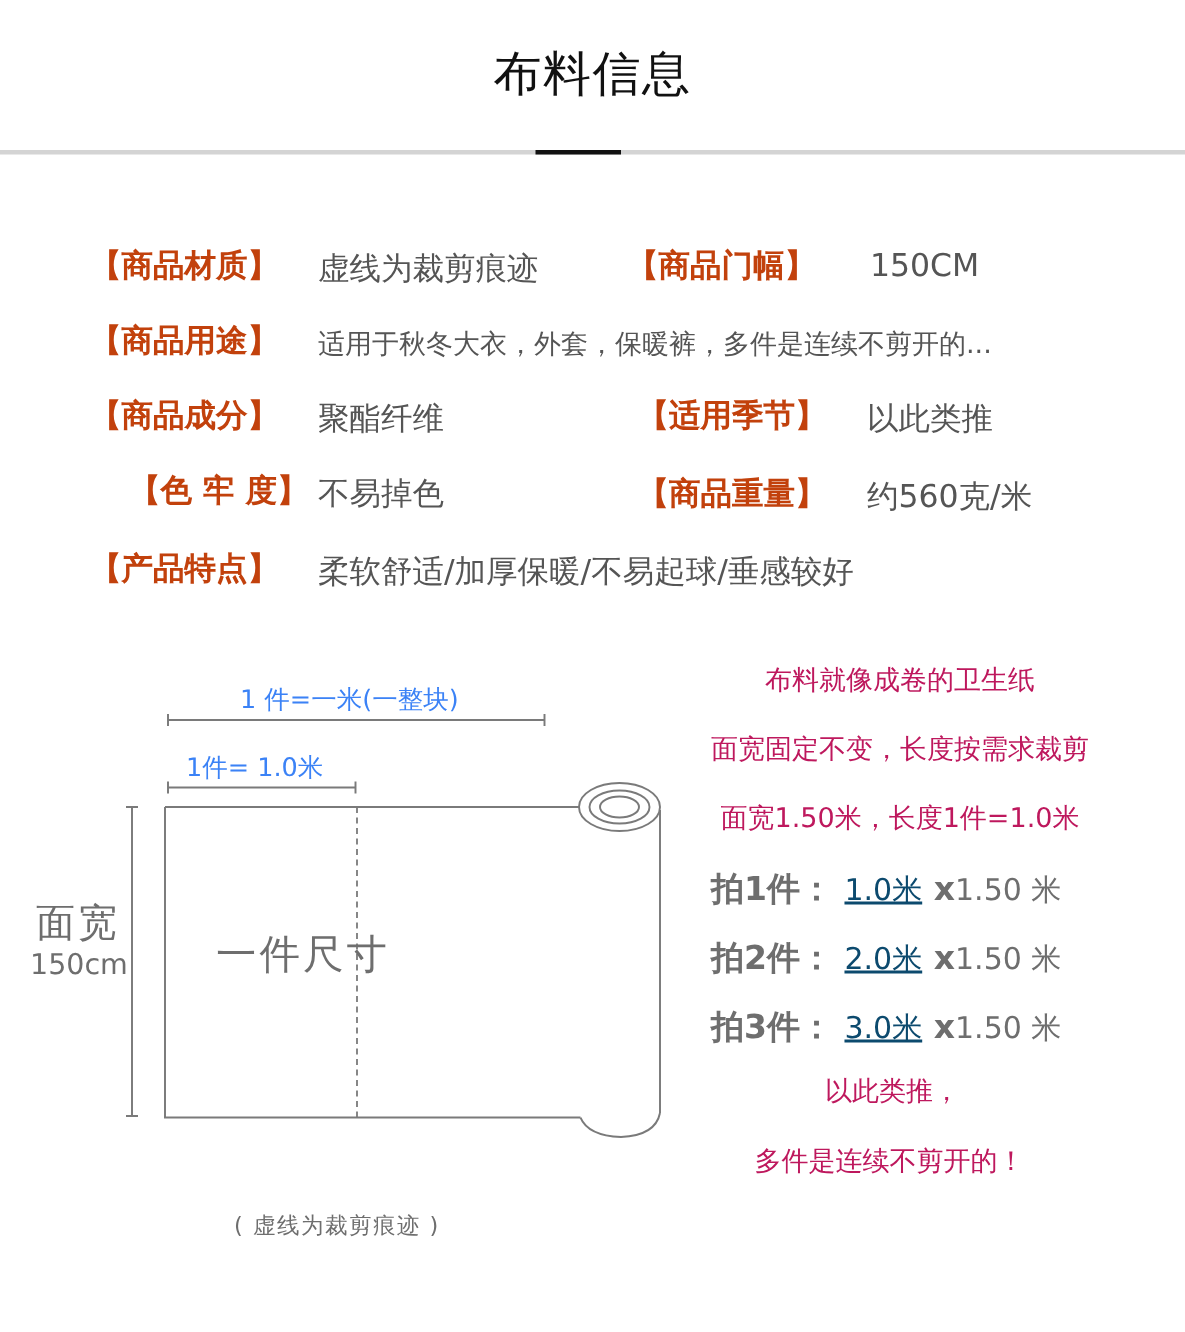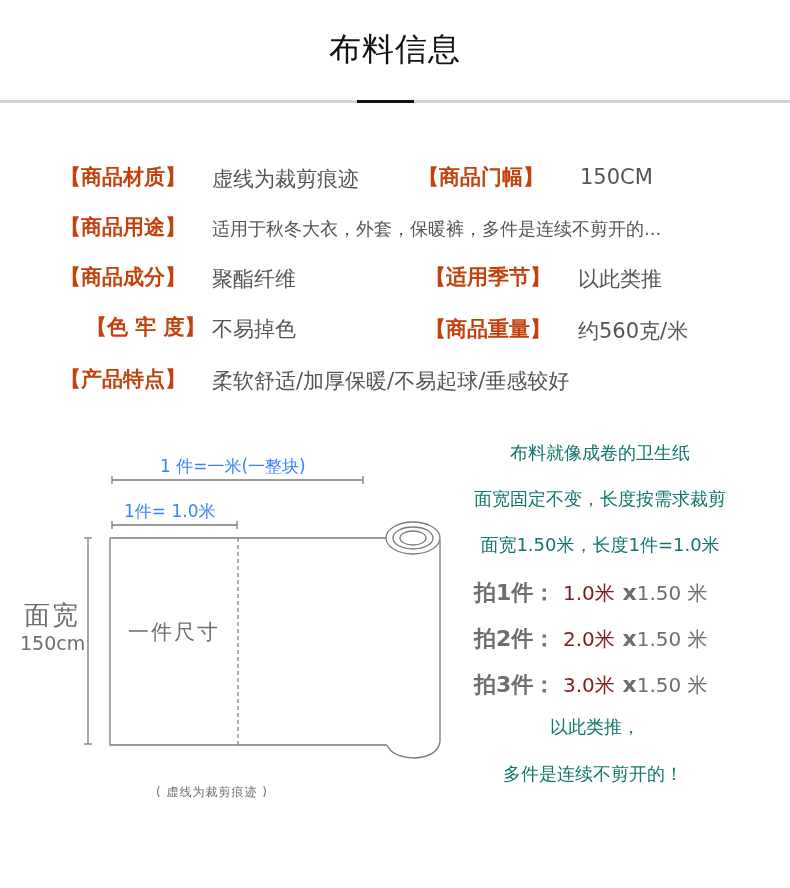--- a/index.html
+++ b/index.html
@@ -12,23 +12,23 @@
     .rule { left: 0; top: 100px; width: 790px; height: 3px; background: #d4d4d4; }
     .rule-accent { left: 357px; top: 100px; width: 57px; height: 3px; background: #111111; }
 
     .spec-label { font-size: 21px; color: #c2410c; font-weight: bold; }
     .spec-value { font-size: 21px; color: #555555; }
     .spec-value.small { font-size: 18px; }
 
     .diagram-text { color: #6e6e6e; }
     .dim-label { font-size: 17px; color: #3b82f6; }
 
-    .right-line { left: 430px; width: 340px; text-align: center; font-size: 18px; color: #0f766e; }
+    .right-line { left: 430px; width: 340px; text-align: center; font-size: 18px; color: #be185d; }
     .order-line { font-size: 22px; color: #6e6e6e; font-weight: bold; }
-    .order-red { color: #7f1d1d; font-weight: normal; font-size: 20px; }
+    .order-red { color: #0c4a6e; font-weight: normal; font-size: 20px; text-decoration: underline; }
     .order-rest { font-weight: normal; font-size: 20px; }
     .order-x { font-weight: bold; font-size: 22px; }
   </style>
 </head>
 <body>
 
 <div class="abs title">布料信息</div>
 <div class="abs rule"></div>
 <div class="abs rule-accent"></div>
 
@@ -80,22 +80,22 @@
 
   <ellipse cx="413" cy="538" rx="27" ry="16" stroke="#7a7a7a" stroke-width="1.3" fill="#ffffff"></ellipse>
   <ellipse cx="413" cy="538" rx="20" ry="11" stroke="#7a7a7a" stroke-width="1.3" fill="none"></ellipse>
   <ellipse cx="413" cy="538" rx="13" ry="7" stroke="#7a7a7a" stroke-width="1.3" fill="none"></ellipse>
 </svg>
 
 <div class="abs dim-label" style="left:160px; top:455px;">1 件=一米(一整块)</div>
 <div class="abs dim-label" style="left:124px; top:500px;">1件= 1.0米</div>
 <div class="abs diagram-text" style="left:24px; top:598px; font-size:26px; letter-spacing:2px;">面宽</div>
 <div class="abs diagram-text" style="left:20px; top:632px; font-size:19px;">150cm</div>
-<div class="abs diagram-text" style="left:128px; top:618px; font-size:21px; letter-spacing:2px;">一件尺寸</div>
-<div class="abs diagram-text" style="left:156px; top:784px; font-size:12px; letter-spacing:1px;">( 虚线为裁剪痕迹 )</div>
+<div class="abs diagram-text" style="left:144px; top:618px; font-size:27px; letter-spacing:2px;">一件尺寸</div>
+<div class="abs diagram-text" style="left:156px; top:808px; font-size:15px; letter-spacing:1px;">( 虚线为裁剪痕迹 )</div>
 
 <div class="abs right-line" style="top:441px;">布料就像成卷的卫生纸</div>
 <div class="abs right-line" style="top:487px;">面宽固定不变，长度按需求裁剪</div>
 <div class="abs right-line" style="top:533px;">面宽1.50米，长度1件=1.0米</div>
 
 <div class="abs order-line" style="left:474px; top:578px;">
   <span>拍1件：</span>
   <span class="order-red">1.0米</span>
   <span class="order-x">x</span><span class="order-rest">1.50 米</span>
 </div>

